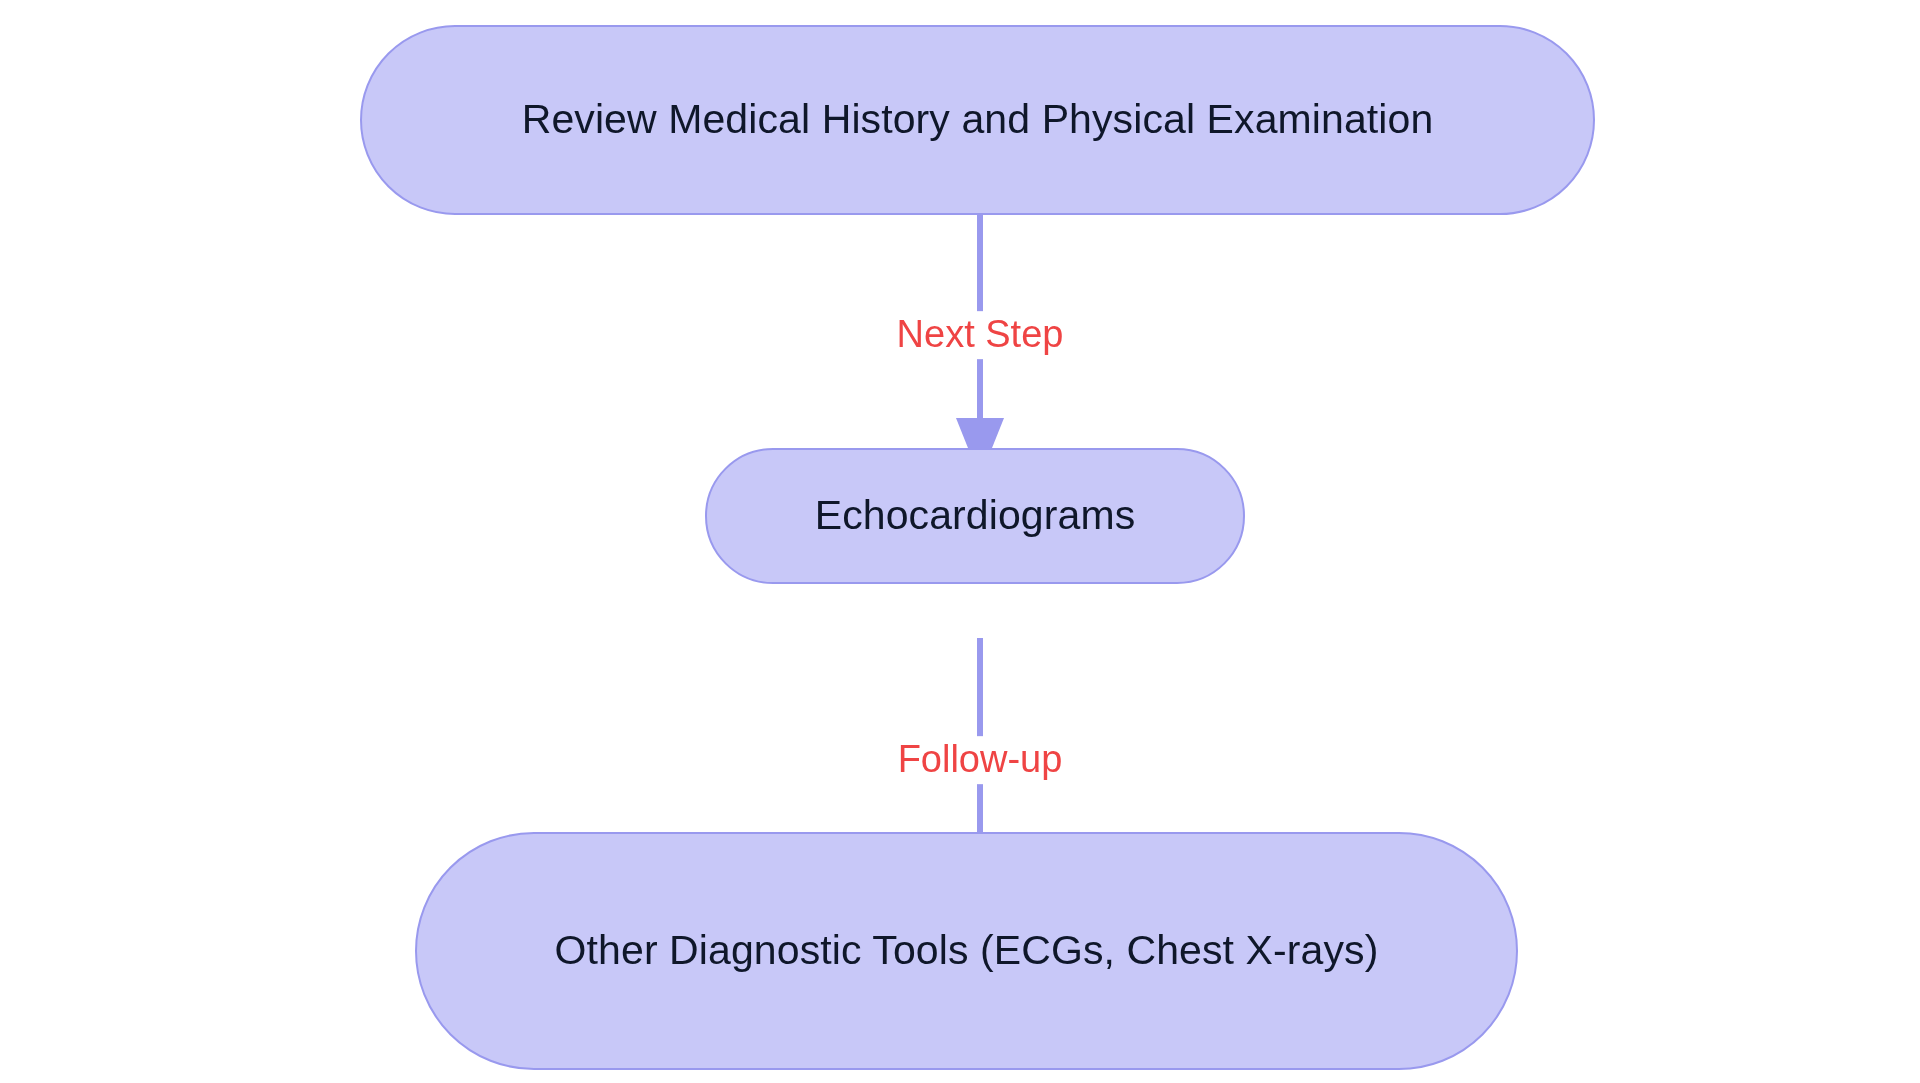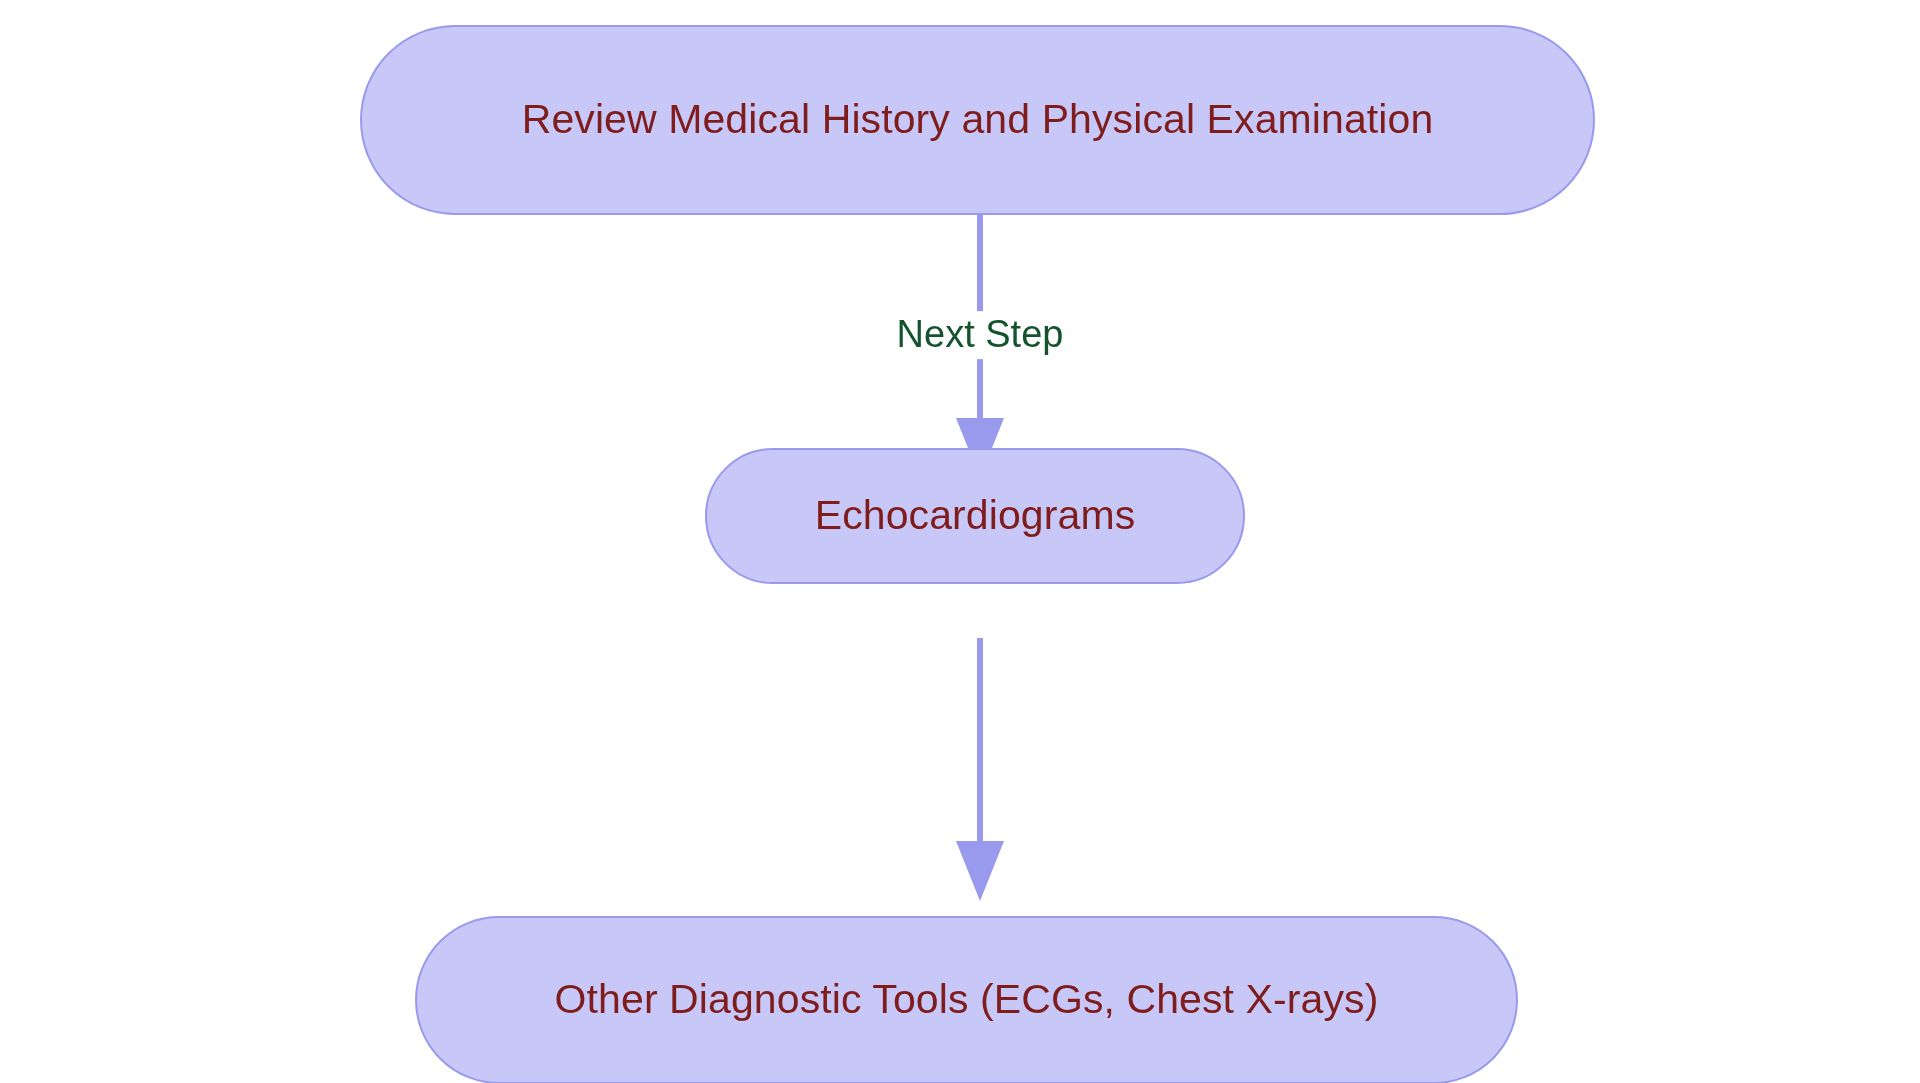--- a/index.html
+++ b/index.html
@@ -37,21 +37,21 @@
     box-sizing: border-box;
     display: flex;
     align-items: center;
     justify-content: center;
     background: #c8c8f8;
     border: 2px solid #9999ee;
     border-radius: 999px;
     z-index: 2;
   }
   .node-label {
-    color: #7f1d1d;
+    color: #0f172a;
     font-size: 41px;
     font-weight: 400;
     line-height: 1.15;
     letter-spacing: 0.1px;
     white-space: nowrap;
     text-align: center;
   }
 
   #node-start {
     left: 360px;
@@ -60,31 +60,31 @@
     height: 190px;
   }
   #node-echo {
     left: 705px;
     top: 448px;
     width: 540px;
     height: 136px;
   }
   #node-other {
     left: 415px;
-    top: 916px;
+    top: 832px;
     width: 1103px;
-    height: 168px;
+    height: 238px;
   }
 
   
   .edge-label {
     position: absolute;
     z-index: 3;
     background: #ffffff;
-    color: #14532d;
+    color: #ef4444;
     font-size: 38px;
     line-height: 1.15;
     white-space: nowrap;
     padding: 2px 8px;
     transform: translate(-50%, -50%);
   }
   #edge-label-next {
     left: 980px;
     top: 335px;
   }
@@ -113,18 +113,19 @@
   <div class="node" id="node-start">
     <span class="node-label">Review Medical History and Physical Examination</span>
   </div>
 
   <div class="edge-label" id="edge-label-next">Next Step</div>
 
   <div class="node" id="node-echo">
     <span class="node-label">Echocardiograms</span>
   </div>
 
+  <div class="edge-label" id="edge-label-followup">Follow-up</div>
 
   <div class="node" id="node-other">
     <span class="node-label">Other Diagnostic Tools (ECGs, Chest X-rays)</span>
   </div>
 
 </div>
 
 </body></html>

